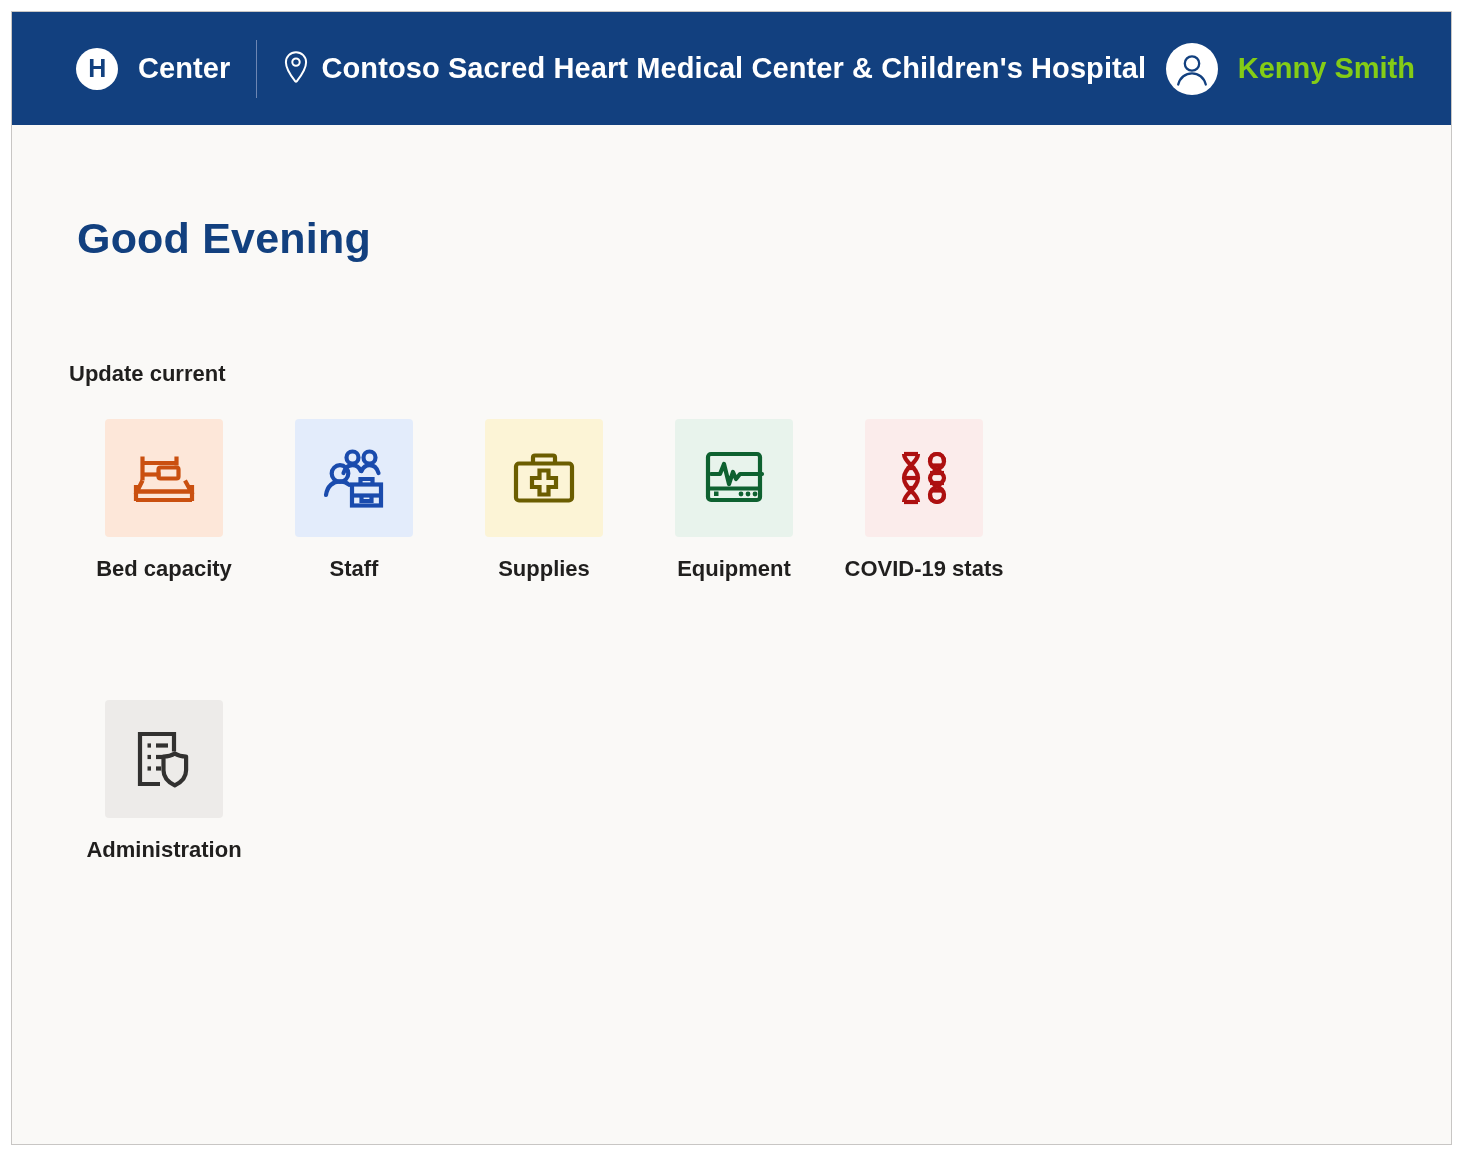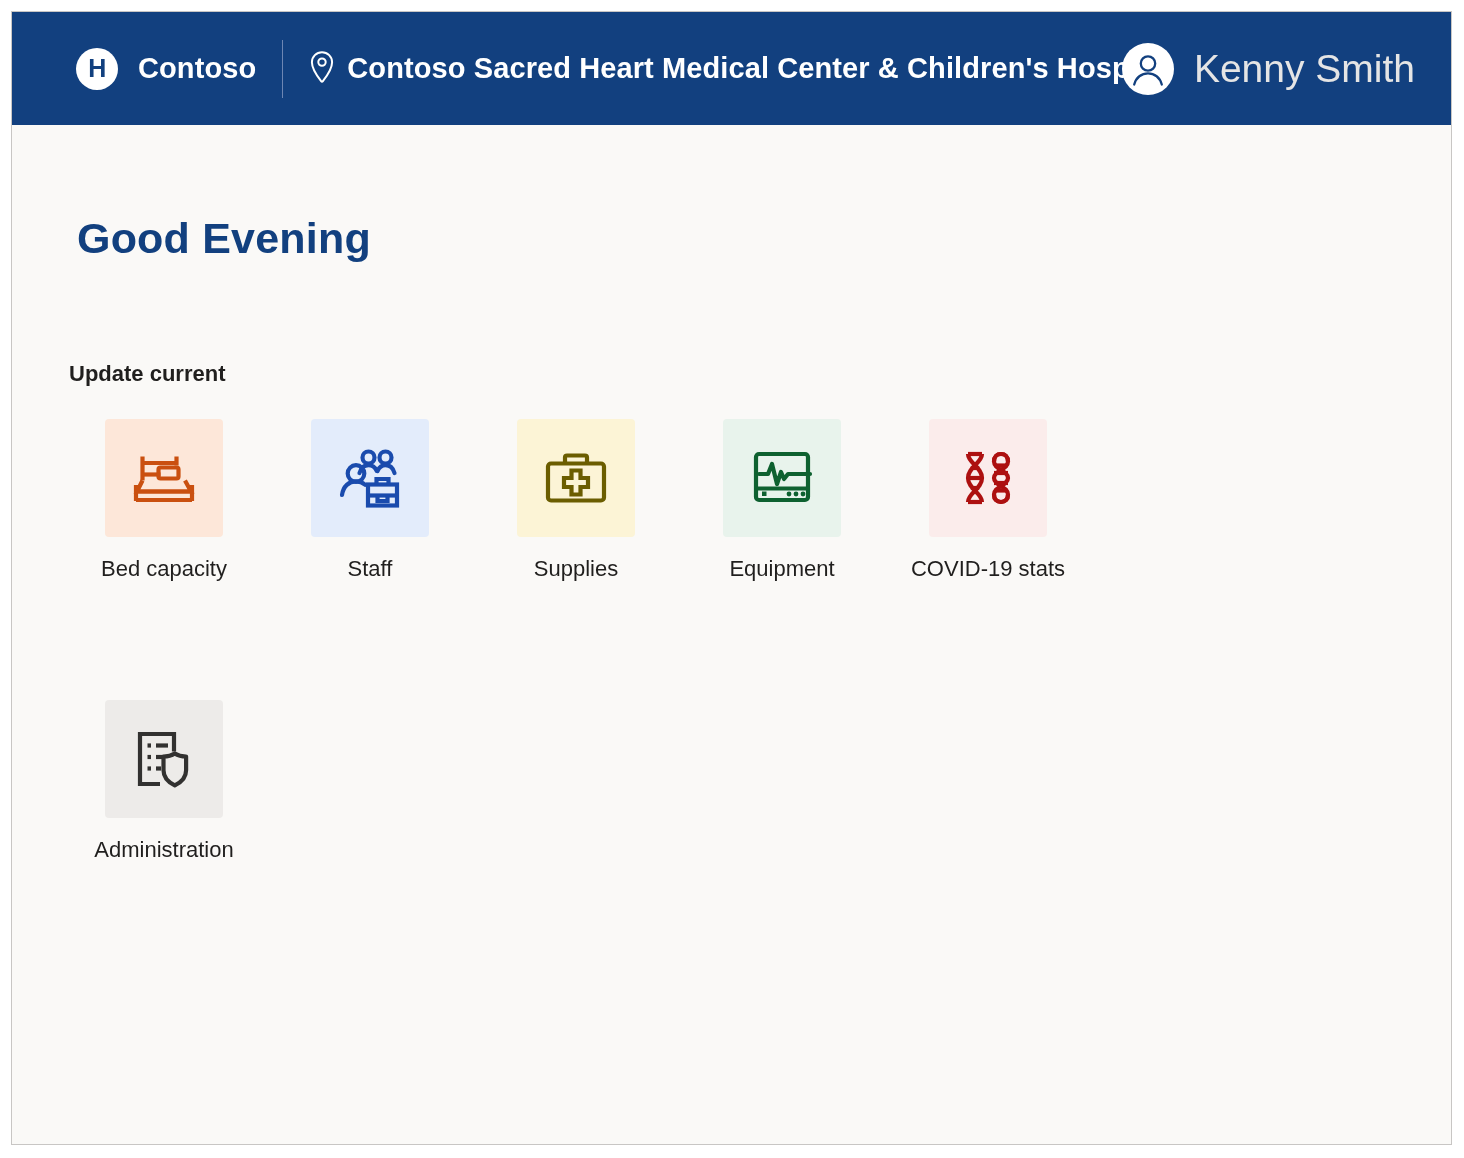--- a/index.html
+++ b/index.html
@@ -95,23 +95,23 @@
     height: 52px;
     border-radius: 50%;
     background: #ffffff;
     display: flex;
     align-items: center;
     justify-content: center;
     flex: none;
     overflow: hidden;
   }
   .user-name {
-    color: #e5e5e5;
-    font-size: 39px;
-    font-weight: normal;
+    color: #84cc16;
+    font-size: 29px;
+    font-weight: bold;
     white-space: nowrap;
   }
 
   
   .page-body {
     padding: 0 0 0 57px;
     position: relative;
   }
   .greeting {
     margin: 8px;
@@ -129,22 +129,23 @@
     font-weight: bold;
     color: #201f1e;
     margin: 0;
   }
   .sec-update { padding-top: 90px; }
   .sec-insights { padding-top: 43px; }
   .sec-admin { padding-top: 43px; }
 
   .tile-row {
     display: flex;
-    gap: 16px;
+    gap: 0px;
     padding-top: 32px;
+    font-weight: bold;
   }
   .tile {
     width: 190px;
     display: flex;
     flex-direction: column;
     align-items: center;
     cursor: pointer;
   }
   .tile-icon {
     width: 118px;
@@ -167,21 +168,21 @@
 <body>
 
 <div id="app-frame">
 
   <div class="app-header">
 
     <div class="brand-block">
       <div class="brand-logo">
         <span>H</span>
       </div>
-      <div class="brand-name">Contoso</div>
+      <div class="brand-name">Center</div>
     </div>
 
     <div class="header-divider"></div>
 
     <div class="site-block">
       <span class="pin-icon">
         <svg width="26" height="34" viewBox="0 0 26 34">
           <path d="M13 2.2c-5.6 0-10.1 4.5-10.1 10.1 0 7.4 9 18.6 9.4 19.1a0.9 0.9 0 0 0 1.4 0c0.4-0.5 9.4-11.7 9.4-19.1C23.1 6.7 18.6 2.2 13 2.2z" fill="none" stroke="#ffffff" stroke-width="2"></path>
           <circle cx="13" cy="12.1" r="3.7" fill="none" stroke="#ffffff" stroke-width="2"></circle>
         </svg>

